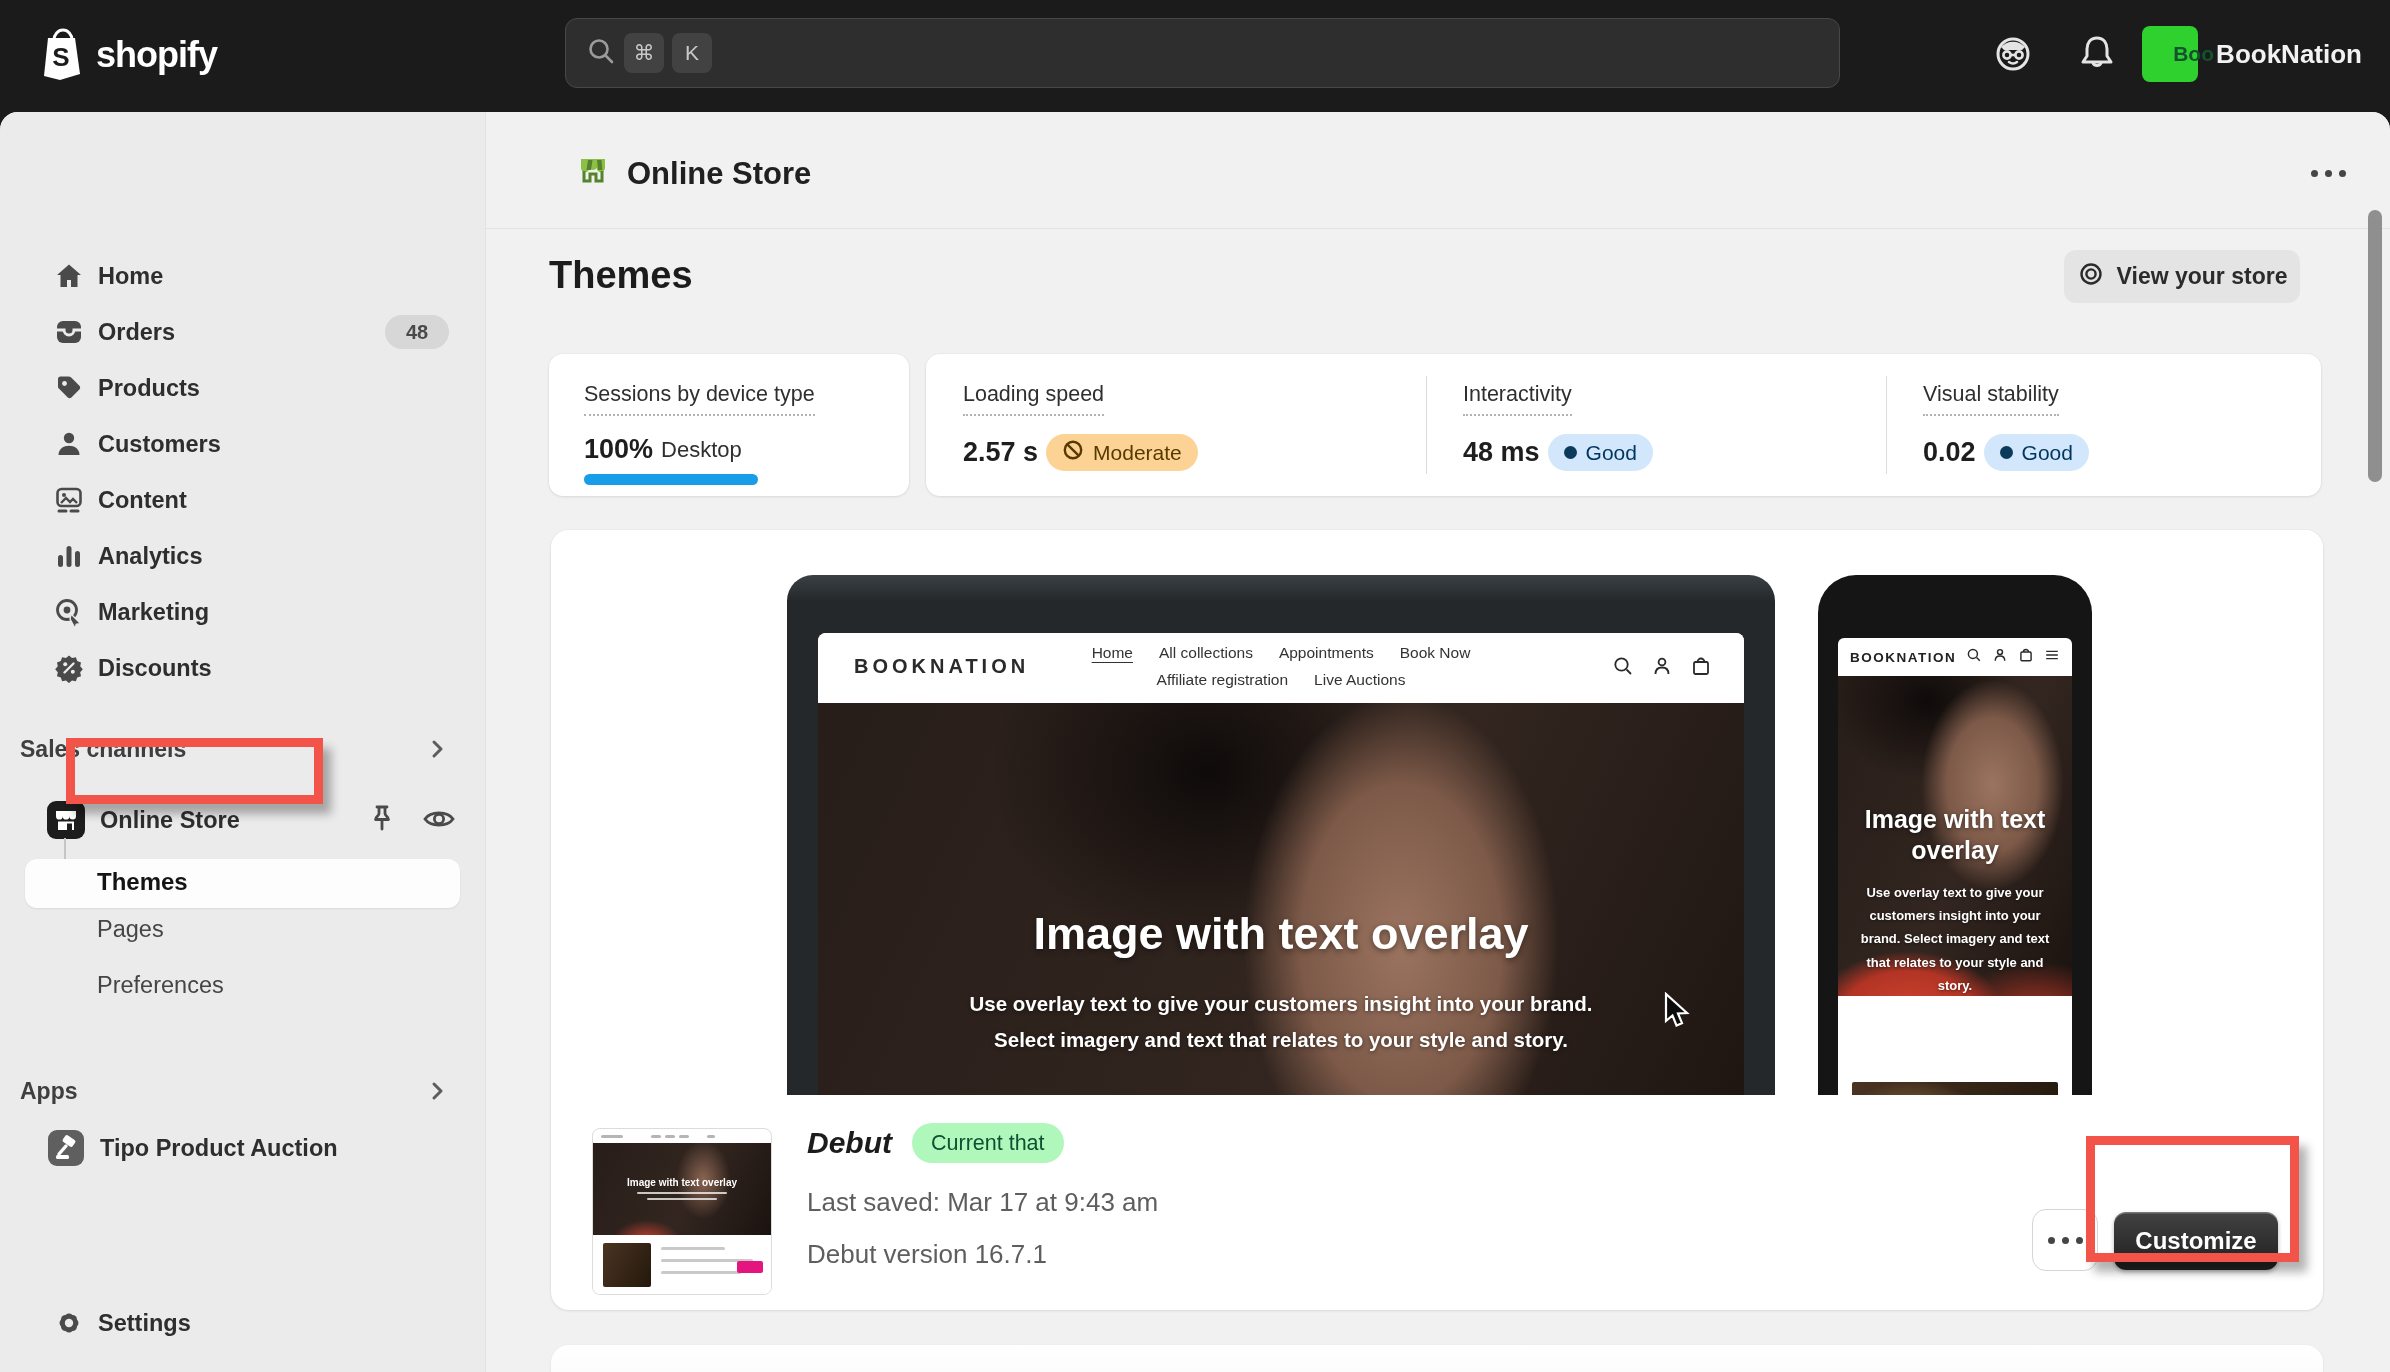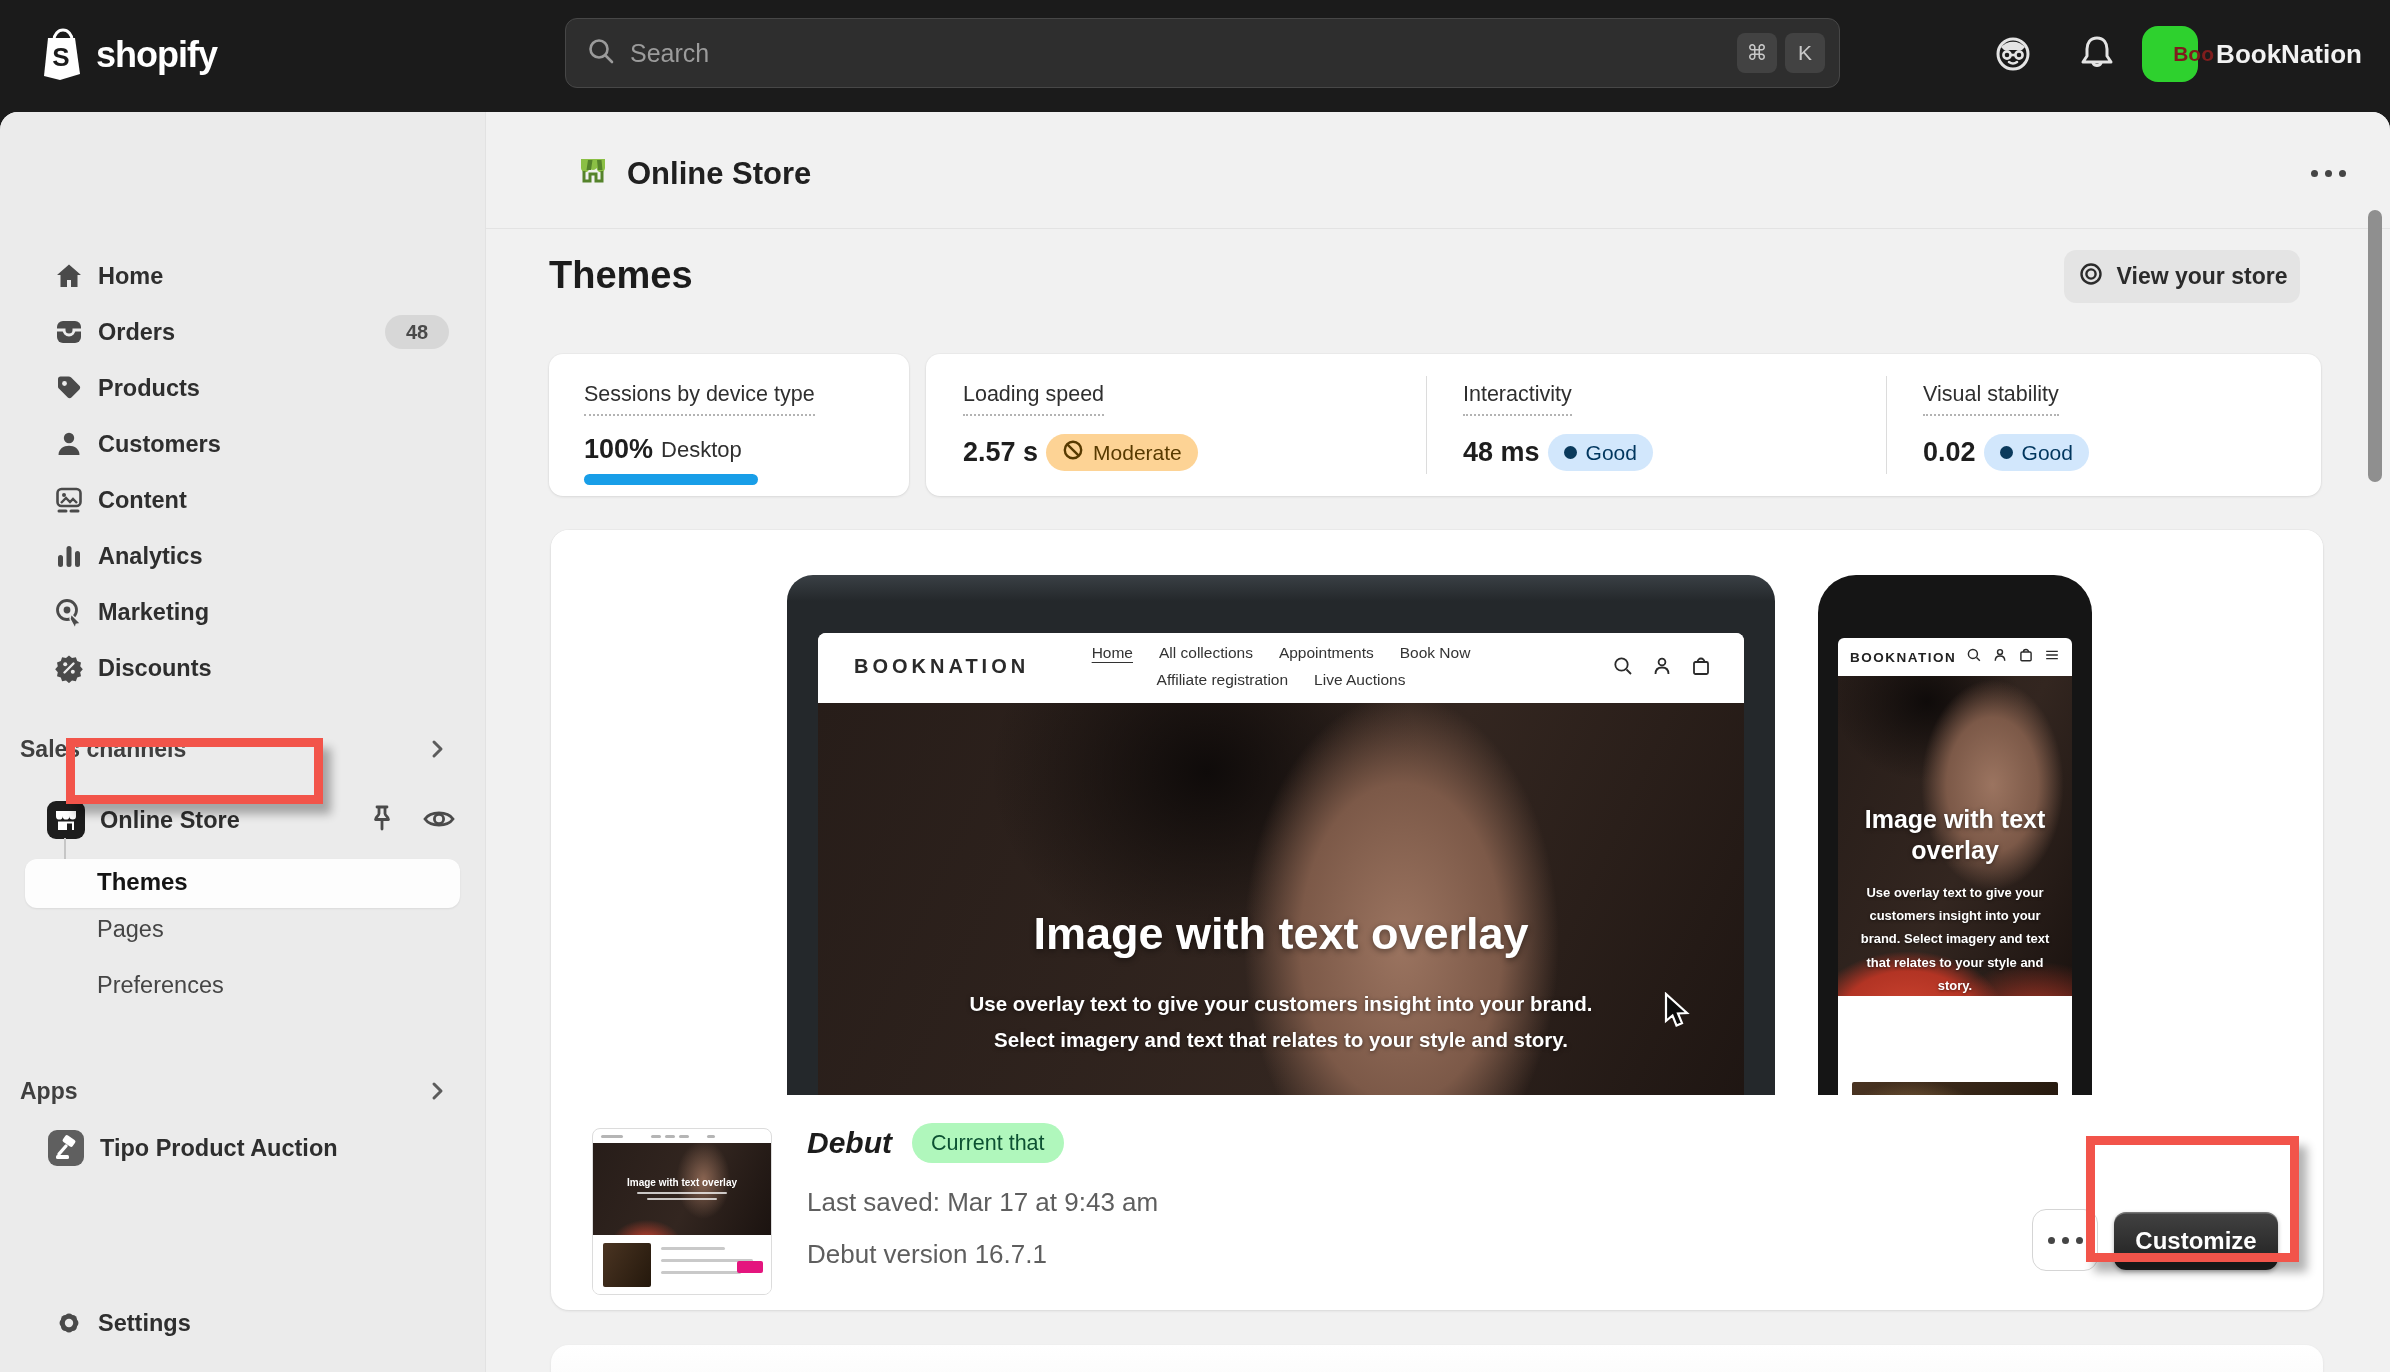--- a/index.html
+++ b/index.html
@@ -13,22 +13,22 @@
   .logo-word { color:#fff; font-size:36px; font-weight:700; letter-spacing:-1px; }
   .searchbar { position:absolute; left:565px; top:18px; width:1275px; height:70px; background:#2e2e2e;
     border:1px solid #474747; border-radius:12px; display:flex; align-items:center; padding:0 14px 0 20px; }
   .searchbar input { flex:1; background:transparent; border:none; outline:none; color:#e5e5e5;
     font-size:25px; margin-left:14px; font-family:"Liberation Sans",sans-serif; }
   .searchbar input::placeholder { color:#9b9b9b; }
   .kbd { width:40px; height:40px; border-radius:8px; background:#424242; color:#c9c9c9; font-size:21px;
     display:flex; align-items:center; justify-content:center; margin-left:8px; }
   .top-icon-btn { position:absolute; top:30px; width:50px; height:50px; display:flex; align-items:center; justify-content:center; }
   .account { position:absolute; right:28px; top:26px; display:flex; align-items:center; gap:18px; }
-  .avatar { width:56px; height:56px; border-radius:16px; display:flex; align-items:center; justify-content:center;
-    font-size:21px; font-weight:600; color:#7f1d1d;padding-left:47px; }
+  .avatar { width:56px; height:56px; border-radius:8px; display:flex; align-items:center; justify-content:center;
+    font-size:21px; font-weight:600; color:#14532d;padding-left:47px; }
   .account-name { color:#f2f2f2; font-size:26px; font-weight:600; }
 
   
   .workspace { position:absolute; left:0; top:112px; width:2390px; height:1260px; background:#ebebeb;
     border-radius:18px 18px 0 0; overflow:hidden; }
 
   
   .sidebar { position:absolute; left:0; top:0; width:485px; height:1260px; background:#ebebeb; }
   .sb-row { position:absolute; left:16px; width:453px; height:56px; display:flex; align-items:center;
     gap:12px; padding-left:36px; border-radius:12px; font-size:23.5px; font-weight:600; color:#2e2e2e; cursor:pointer; }
@@ -183,21 +183,20 @@
       <span class="logo-word">shopify</span>
     </div>
 
     <div class="searchbar">
       <span>
         <svg width="30" height="30" viewBox="0 0 30 30">
             <circle cx="13" cy="13" r="8.5" fill="none" stroke="#9b9b9b" stroke-width="2.6"></circle>
             <path d="M19.5 19.5 L26 26" stroke="#9b9b9b" stroke-width="2.6" stroke-linecap="round"></path>
           </svg>
       </span>
-      <input type="text" placeholder="Search" style="">
       <span class="kbd">⌘</span>
       <span class="kbd">K</span>
     </div>
 
     <div class="top-icon-btn" style="right:352px;">
       <span>
         <svg width="42" height="42" viewBox="0 0 42 42">
           <circle cx="21" cy="22" r="15" fill="none" stroke="#e4e4e4" stroke-width="3"></circle>
           <path d="M9 15 a15 13 0 0 1 24 0 l-3 3 h-18 z" fill="#e4e4e4"></path>
           <circle cx="15" cy="23" r="3.6" fill="none" stroke="#e4e4e4" stroke-width="2.6"></circle>

